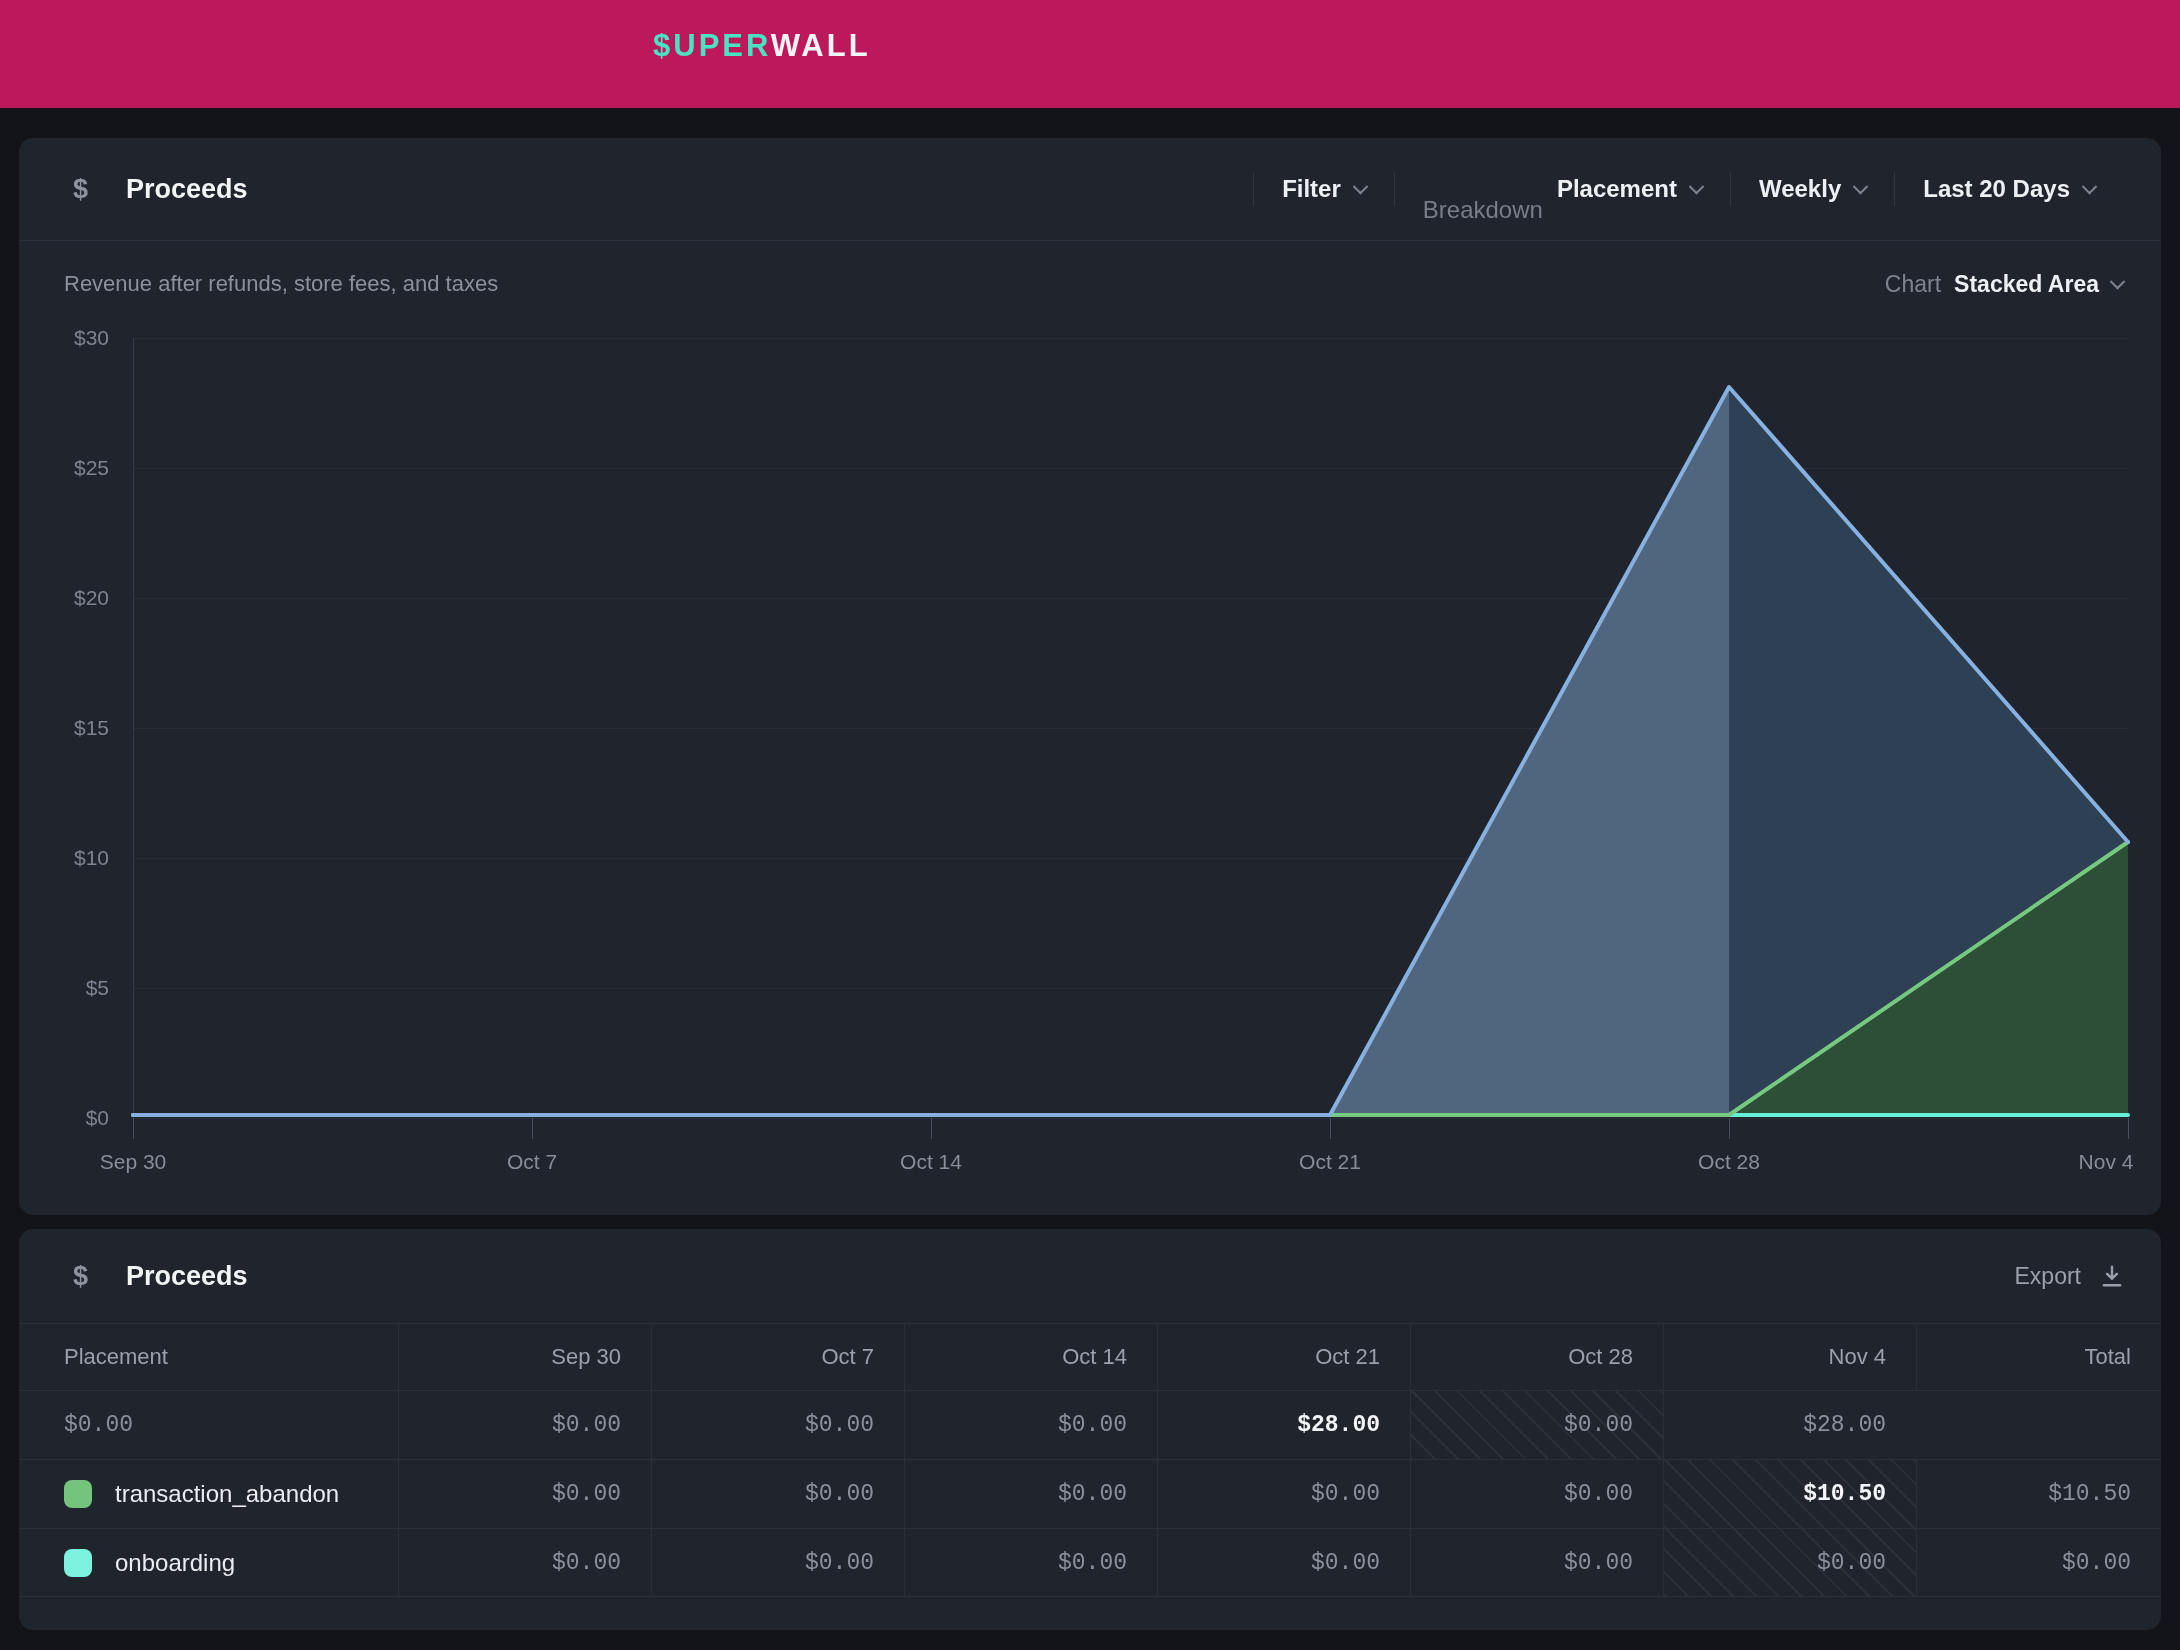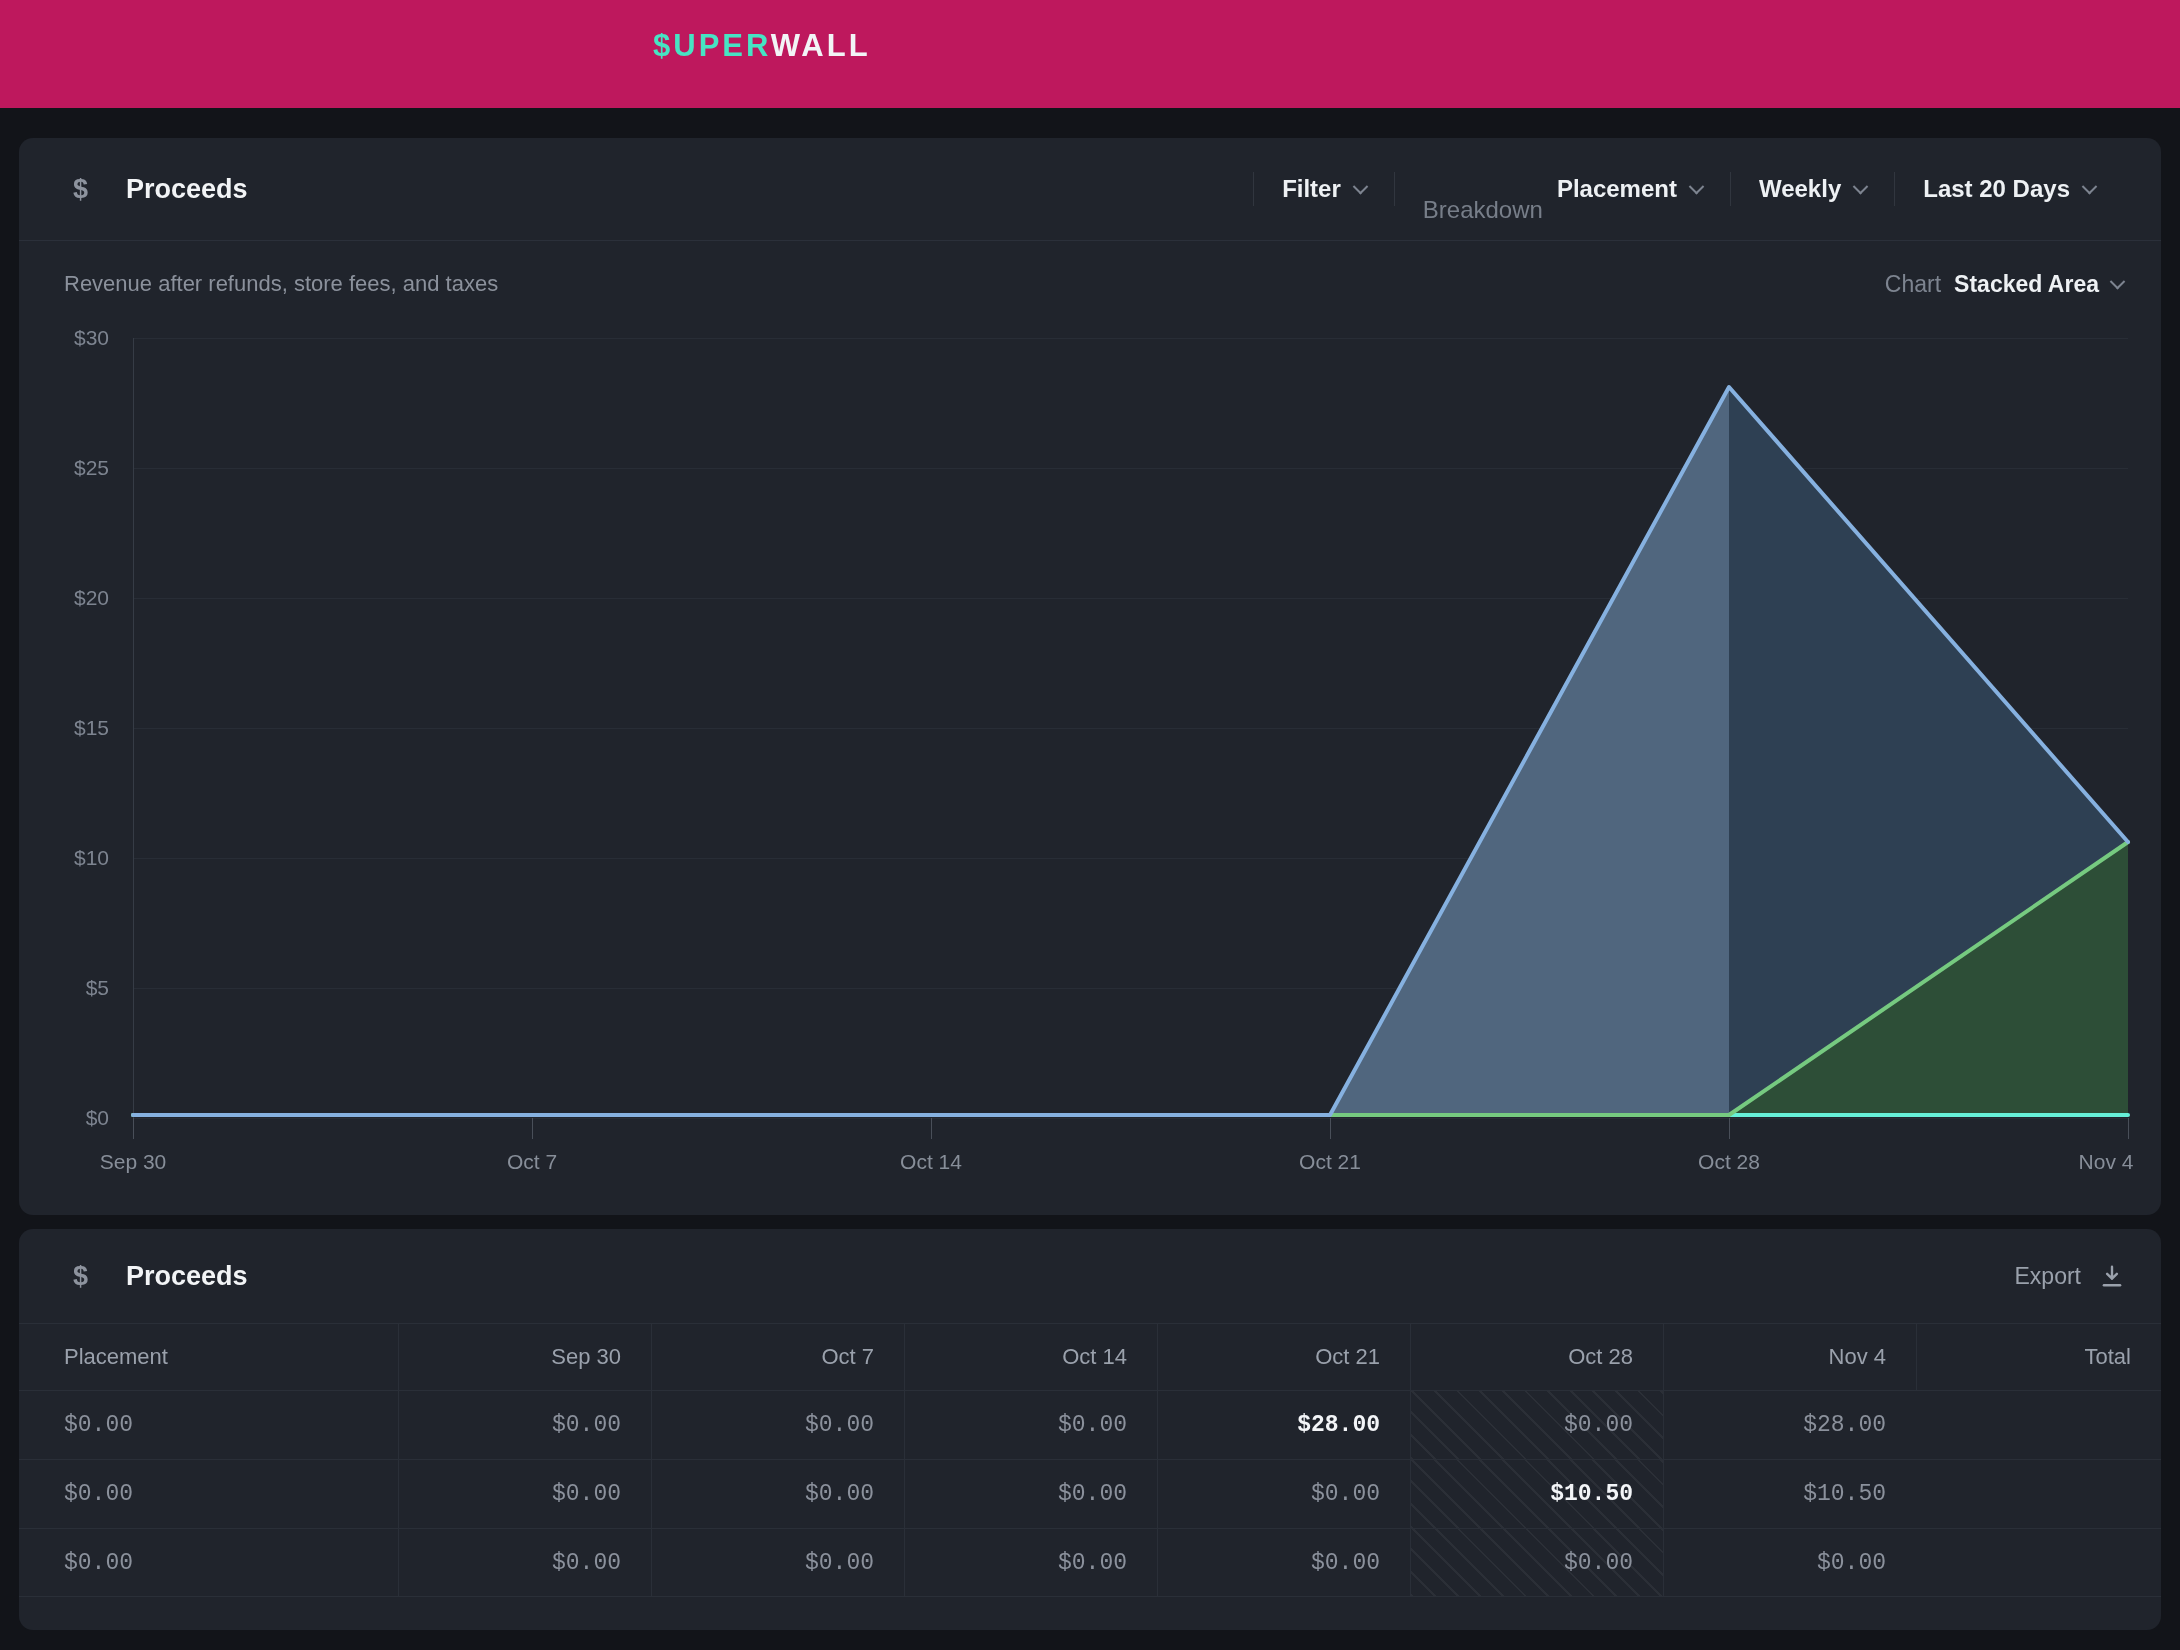--- a/index.html
+++ b/index.html
@@ -187,29 +187,37 @@
       <div class="t-row body">
         <div class="cell num">$0.00</div>
         <div class="cell num">$0.00</div>
         <div class="cell num">$0.00</div>
         <div class="cell num">$0.00</div>
         <div class="cell num strong">$28.00</div>
         <div class="cell num hatch">$0.00</div>
         <div class="cell num">$28.00</div>
       </div>
       <div class="t-row body">
+        <div class="cell">
+          <span class="swatch" style="background: rgb(116, 196, 124);"></span>
+          <span class="row-label">transaction_abandon</span>
+        </div>
         <div class="cell num">$0.00</div>
         <div class="cell num">$0.00</div>
         <div class="cell num">$0.00</div>
         <div class="cell num">$0.00</div>
         <div class="cell num">$0.00</div>
         <div class="cell num strong hatch">$10.50</div>
         <div class="cell num">$10.50</div>
       </div>
       <div class="t-row body">
+        <div class="cell">
+          <span class="swatch" style="background: rgb(125, 242, 222);"></span>
+          <span class="row-label">onboarding</span>
+        </div>
         <div class="cell num">$0.00</div>
         <div class="cell num">$0.00</div>
         <div class="cell num">$0.00</div>
         <div class="cell num">$0.00</div>
         <div class="cell num">$0.00</div>
         <div class="cell num hatch">$0.00</div>
         <div class="cell num">$0.00</div>
       </div>
     </div>
 </section>

